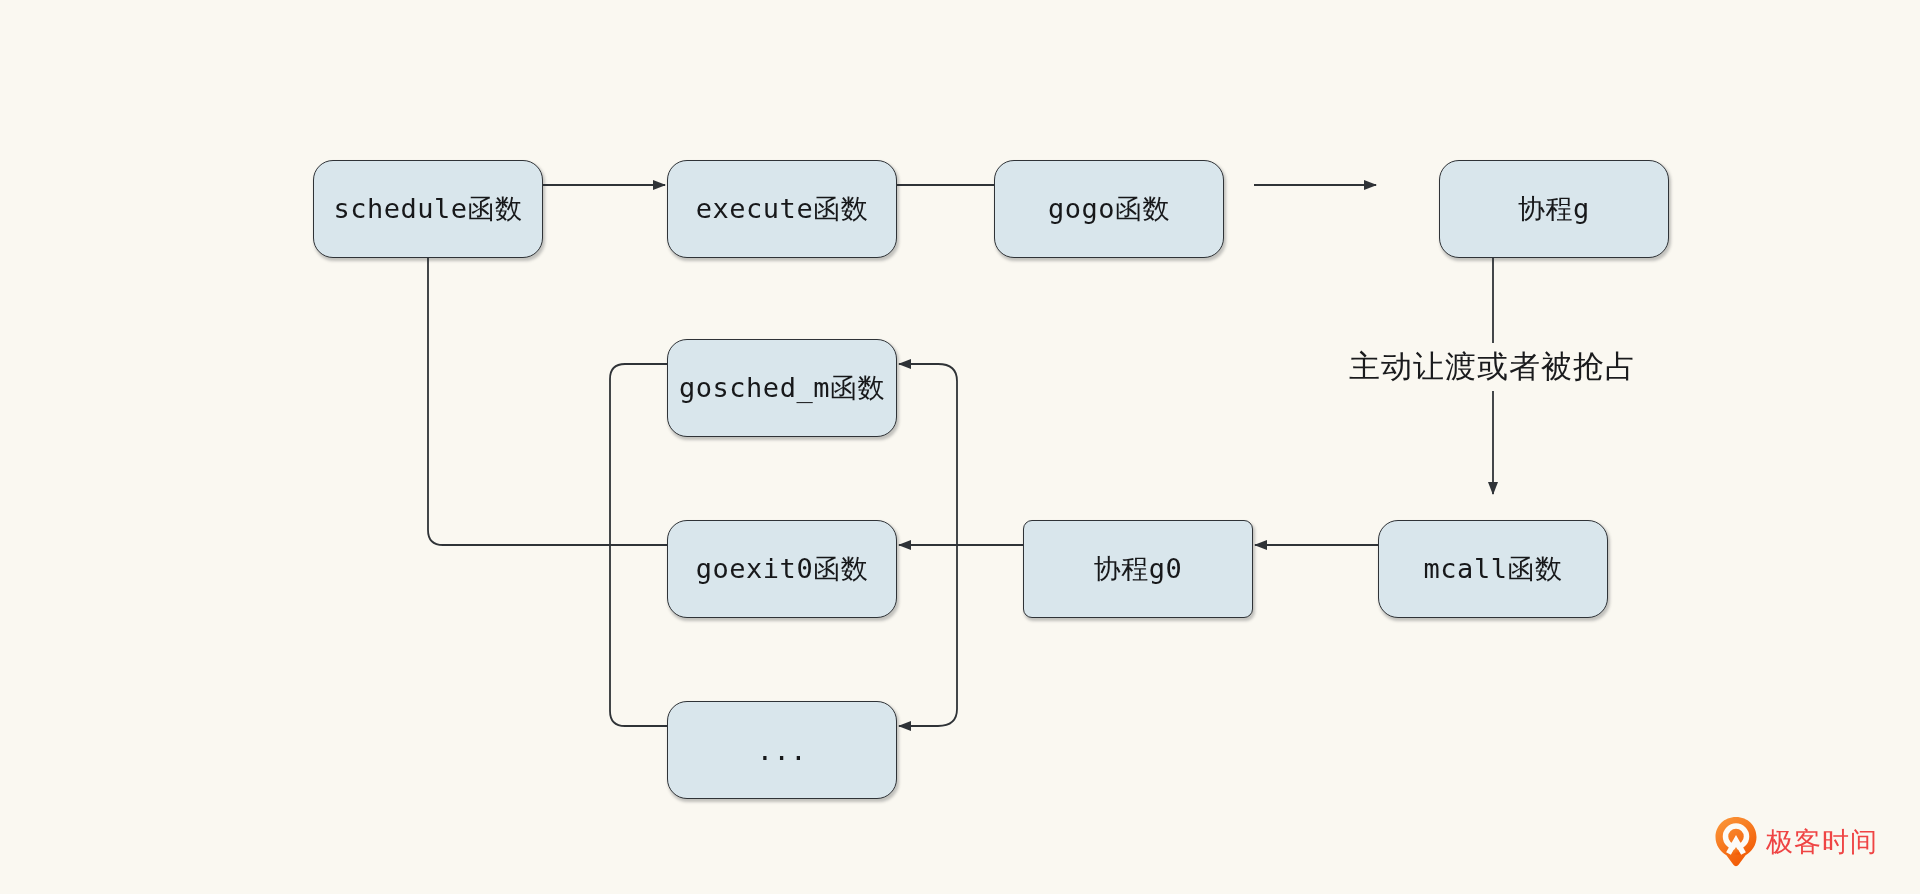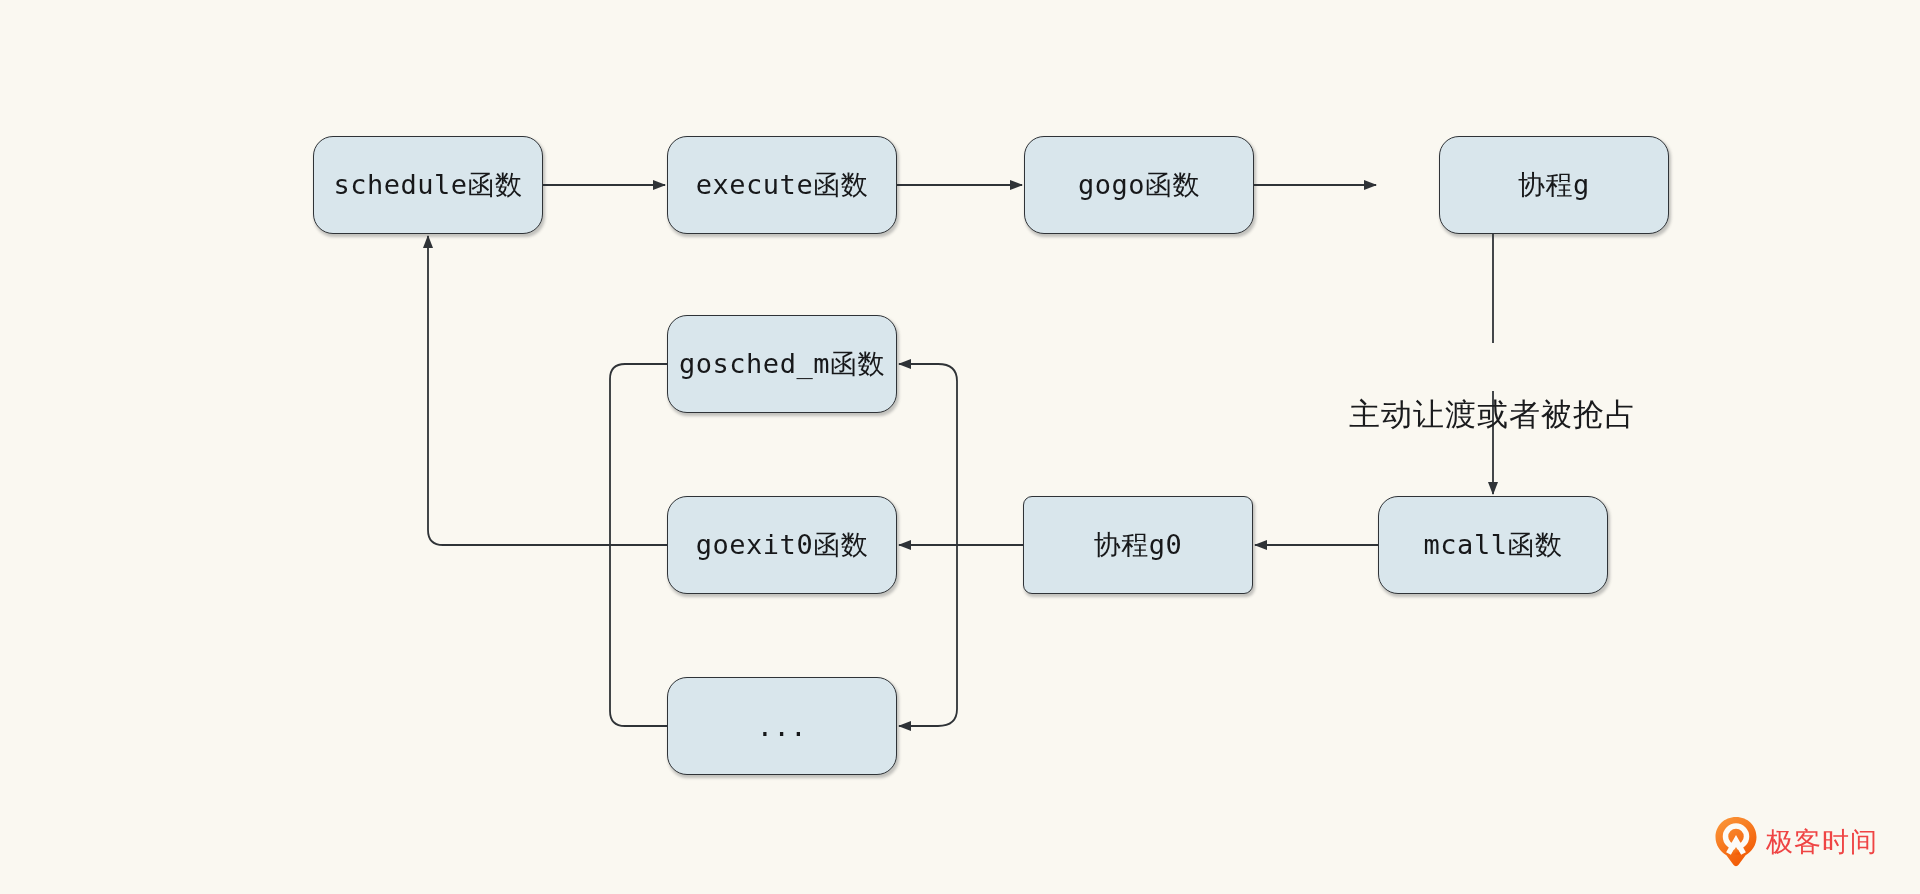--- a/index.html
+++ b/index.html
@@ -35,44 +35,44 @@
     justify-content: center;
     background: #D9E6EC;
     border: 1.8px solid #2F3337;
     border-radius: 20px;
     box-shadow: 1.5px 2.5px 3px rgba(47, 51, 55, 0.28);
     font-family: "DejaVu Sans Mono", "DejaVu Sans", sans-serif;
     font-size: 27px;
     letter-spacing: 0.5px;
     color: #17181A;
     white-space: nowrap;
+    margin-top: 24px;
   }
   
   .n-schedule   { left: 313px;  top: 136px; }
   .n-execute    { left: 667px;  top: 136px; }
-  .n-gogo       { left: 1024px; top: 136px; }
+  .n-gogo       { left: 994px; top: 136px; }
   .n-goroutine-g{ left: 1439px; top: 136px; }
   
   .n-gosched-m  { left: 667px;  top: 315px; }
   .n-goexit0    { left: 667px;  top: 496px; }
   .n-ellipsis   { left: 667px;  top: 677px; }
   
   .n-goroutine-g0 { left: 1023px; top: 496px; border-radius: 9px; }
   .n-mcall        { left: 1378px; top: 496px; }
 
   .edge-label {
     position: absolute;
     left: 1493px;
     top: 367px;
     transform: translate(-50%, -50%);
     font-size: 31px;
     letter-spacing: 1px;
     color: #1A1B1D;
     white-space: nowrap;
-    margin-top: 48px;
   }
   .brand {
     position: absolute;
     left: 1714px;
     top: 815px;
     height: 54px;
     display: flex;
     align-items: center;
     gap: 8px;
   }

